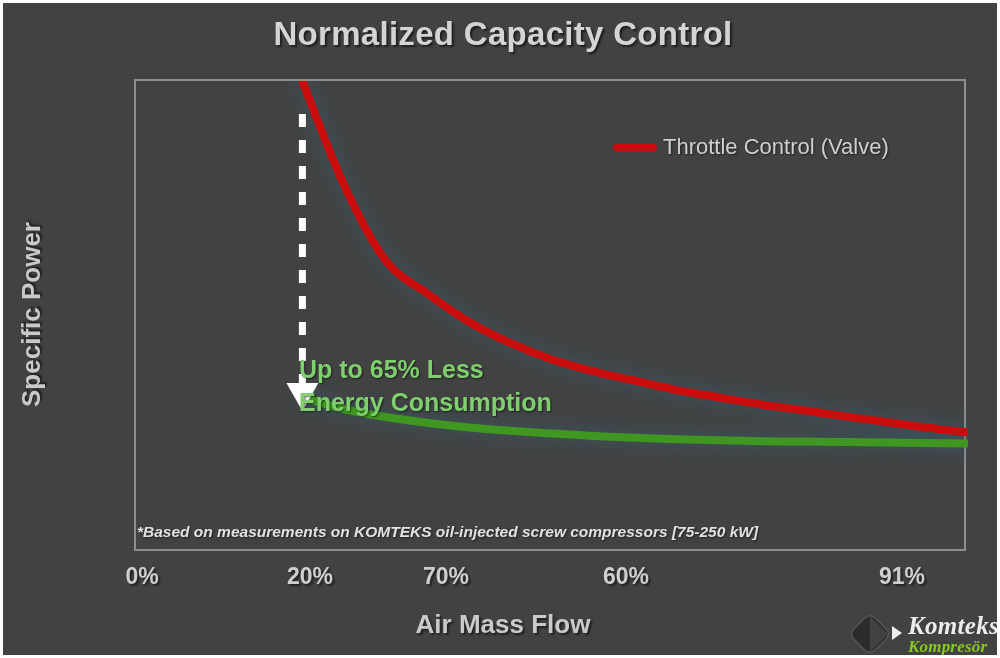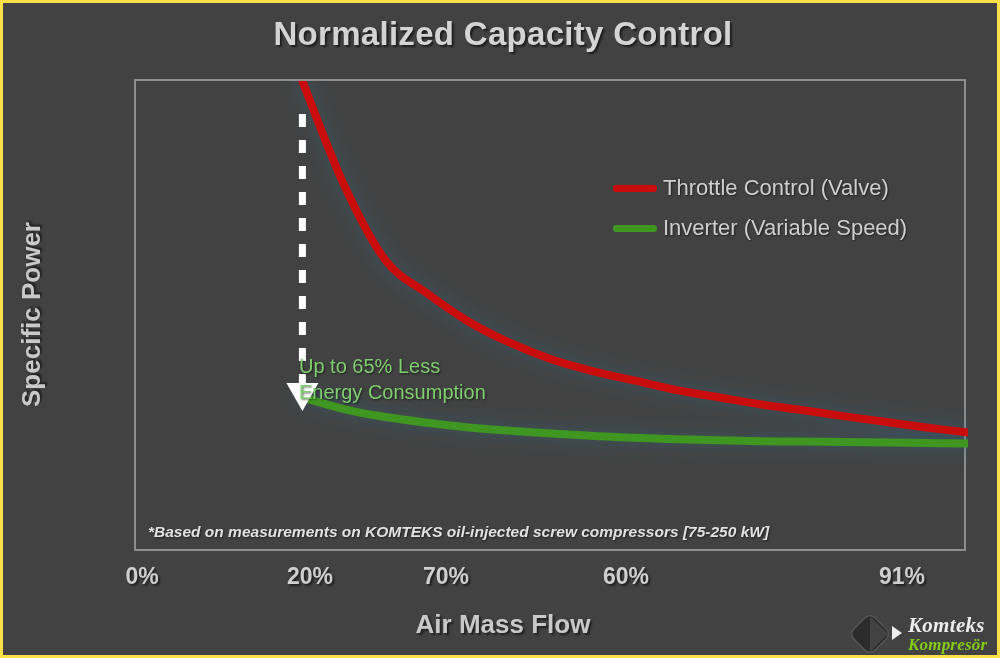--- a/index.html
+++ b/index.html
@@ -5,21 +5,21 @@
   html, body {
     margin: 0;
     padding: 0;
     background: #9a9a9a;
   }
   #root {
     position: relative;
     width: 1000px;
     height: 658px;
     background: #424242;
-    border: 3px solid #fde047;
+    border: 3px solid #ffffff;
     box-sizing: border-box;
     overflow: hidden;
     font-family: "Liberation Sans", sans-serif;
   }
 
   
   #chart-title {
     position: absolute;
     left: 0;
     top: 12px;
@@ -86,21 +86,20 @@
     font-weight: bold;
     color: #cfcfcf;
     text-shadow: 2px 2px 2px rgba(0,0,0,0.5);
   }
 
   
   #legend {
     position: absolute;
     left: 608px;
     top: 122px;
-    margin-top: 41px;
   }
   .legend-row {
     display: flex;
     align-items: center;
     height: 40px;
   }
   .legend-swatch {
     width: 44px;
     height: 7px;
     border-radius: 3px;
@@ -112,31 +111,31 @@
     color: #cfcfcf;
     white-space: nowrap;
     text-shadow: 1px 1px 2px rgba(0,0,0,0.5);
   }
 
   
   #annotation {
     position: absolute;
     left: 294px;
     top: 348px;
-    font-size: 20px;
-    font-weight: normal;
+    font-size: 25px;
+    font-weight: bold;
     color: #7fcf6e;
     line-height: 1.32;
     text-shadow: 1px 1px 2px rgba(0,0,0,0.55);
   }
 
   
   #footnote {
     position: absolute;
-    left: 145px;
+    left: 134px;
     top: 520px;
     font-size: 15.5px;
     font-style: italic;
     font-weight: bold;
     color: #e2e2e2;
     white-space: nowrap;
     text-shadow: 1px 1px 2px rgba(0,0,0,0.5);
   }
 
   
@@ -149,21 +148,21 @@
     display: flex;
     align-items: center;
   }
   #logo-mark { flex: none; }
   #logo-text {
     margin-left: 2px;
     line-height: 1.0;
   }
   #logo-line1 {
     font-family: "Liberation Serif", serif;
-    font-size: 21px;
+    font-size: 25px;
     font-weight: bold;
     font-style: italic;
     color: #ededed;
     letter-spacing: 0.3px;
   }
   #logo-line2 {
     font-family: "Liberation Serif", serif;
     font-size: 17px;
     font-weight: bold;
     font-style: italic;
@@ -220,24 +219,20 @@
     <div id="annotation" style="position:absolute; left:163px; top:272px;">
       <div>Up to 65% Less</div>
       <div>Energy Consumption</div>
     </div>
 
     <div id="legend" style="position:absolute; left:477px; top:46px;">
       <div class="legend-row">
         <span class="legend-swatch" style="background:#c90c0c"></span>
         <span class="legend-label">Throttle Control (Valve)</span>
       </div>
-      <div class="legend-row">
-        <span class="legend-swatch" style="background:#3f9620"></span>
-        <span class="legend-label">Inverter (Variable Speed)</span>
-      </div>
     </div>
   </div>
 
   <div id="footnote">*Based on measurements on KOMTEKS oil-injected screw compressors [75-250 kW]</div>
 
   <div id="logo">
     <svg id="logo-mark" width="58" height="44" viewBox="0 0 58 44">
       <g transform="translate(2,2)">
         <rect x="5" y="5" width="30" height="30" rx="7" ry="7" transform="rotate(45 20 20)" fill="#2c2c2c" stroke="#555" stroke-width="1.5"></rect>
         <path d="M20 2 L38 20 L20 38 Z" fill="#424242"></path>

